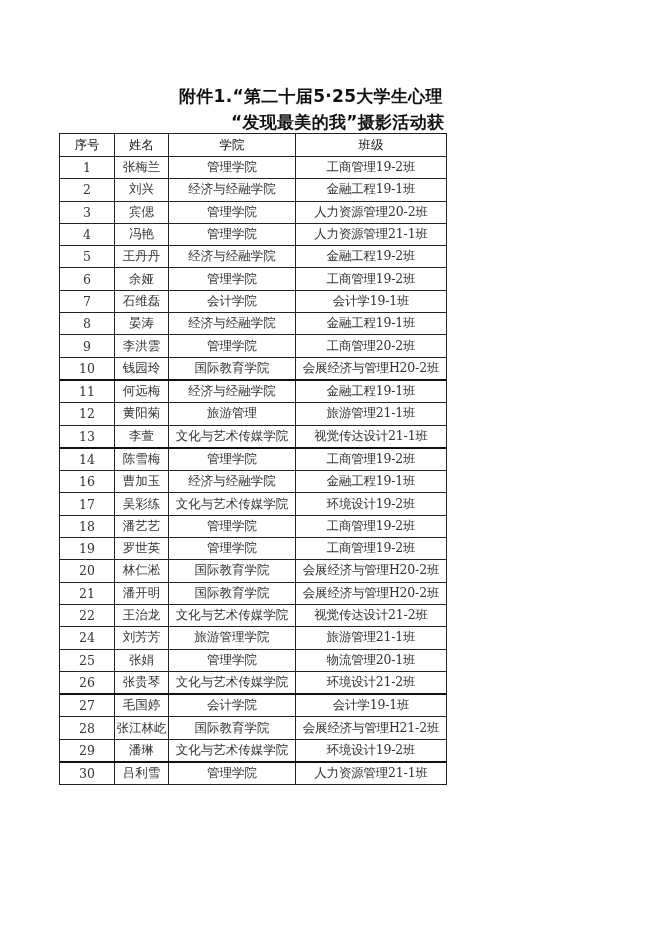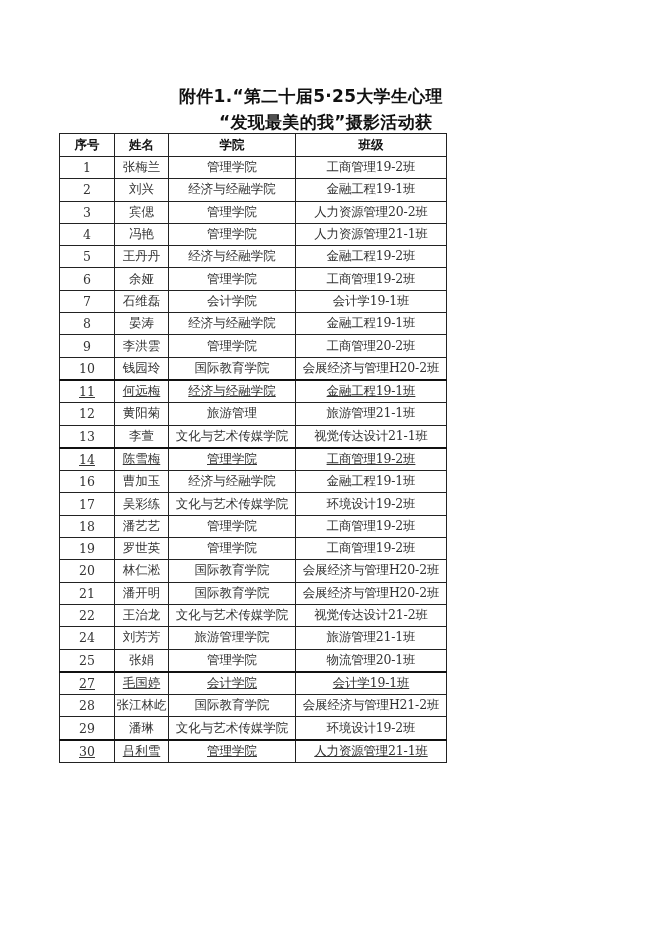--- a/index.html
+++ b/index.html
@@ -26,48 +26,48 @@
   .title-line {
     position: absolute;
     white-space: nowrap;
     font-family: "DejaVu Sans", "Liberation Sans", sans-serif;
     font-weight: bold;
     font-size: 17px;
     color: #111;
     letter-spacing: 0.3px;
   }
   .title-line.l1 { left: 179px; top: 5px; }
-  .title-line.l2 { left: 219px; top: 31px; text-align: center; }
+  .title-line.l2 { left: 231px; top: 31px; text-align: center; }
 
   table.roster {
     position: absolute;
     left: 59px;
     top: 133px;
     border-collapse: collapse;
     table-layout: fixed;
   }
   table.roster td, table.roster th {
     border: 1px solid #222;
     padding: 0;
     text-align: center;
     vertical-align: middle;
     white-space: nowrap;
     overflow: hidden;
     font-size: 12.5px;
     color: #333;
   }
   table.roster th {
     font-family: "DejaVu Sans", "Liberation Sans", sans-serif;
-    font-weight: bold;
+    font-weight: normal;
     font-size: 12.5px;
     color: #111;
     height: 22px;
   }
   table.roster td { height: 21.3px; }
-  table.roster tr.thick-top td { border-top: 2px solid #111; text-decoration: underline; }
+  table.roster tr.thick-top td { border-top: 2px solid #111; }
   .c1 { width: 55px; }
   .c2 { width: 54px; }
   .c3 { width: 127px; }
   .c4 { width: 151px; }
   table.roster { border: 1.5px solid #111; }
   td.cls { font-size: 12px; letter-spacing: -0.2px; }
 </style>
 </head>
 <body>
 
@@ -223,20 +223,26 @@
         <td>刘芳芳</td>
         <td>旅游管理学院</td>
         <td class="cls">旅游管理21-1班</td>
       </tr>
       <tr>
         <td>25</td>
         <td>张娟</td>
         <td>管理学院</td>
         <td class="cls">物流管理20-1班</td>
       </tr>
+      <tr>
+        <td>26</td>
+        <td>张贵琴</td>
+        <td>文化与艺术传媒学院</td>
+        <td class="cls">环境设计21-2班</td>
+      </tr>
       <tr class="thick-top">
         <td>27</td>
         <td>毛国婷</td>
         <td>会计学院</td>
         <td class="cls">会计学19-1班</td>
       </tr>
       <tr>
         <td>28</td>
         <td>张江林屹</td>
         <td>国际教育学院</td>

